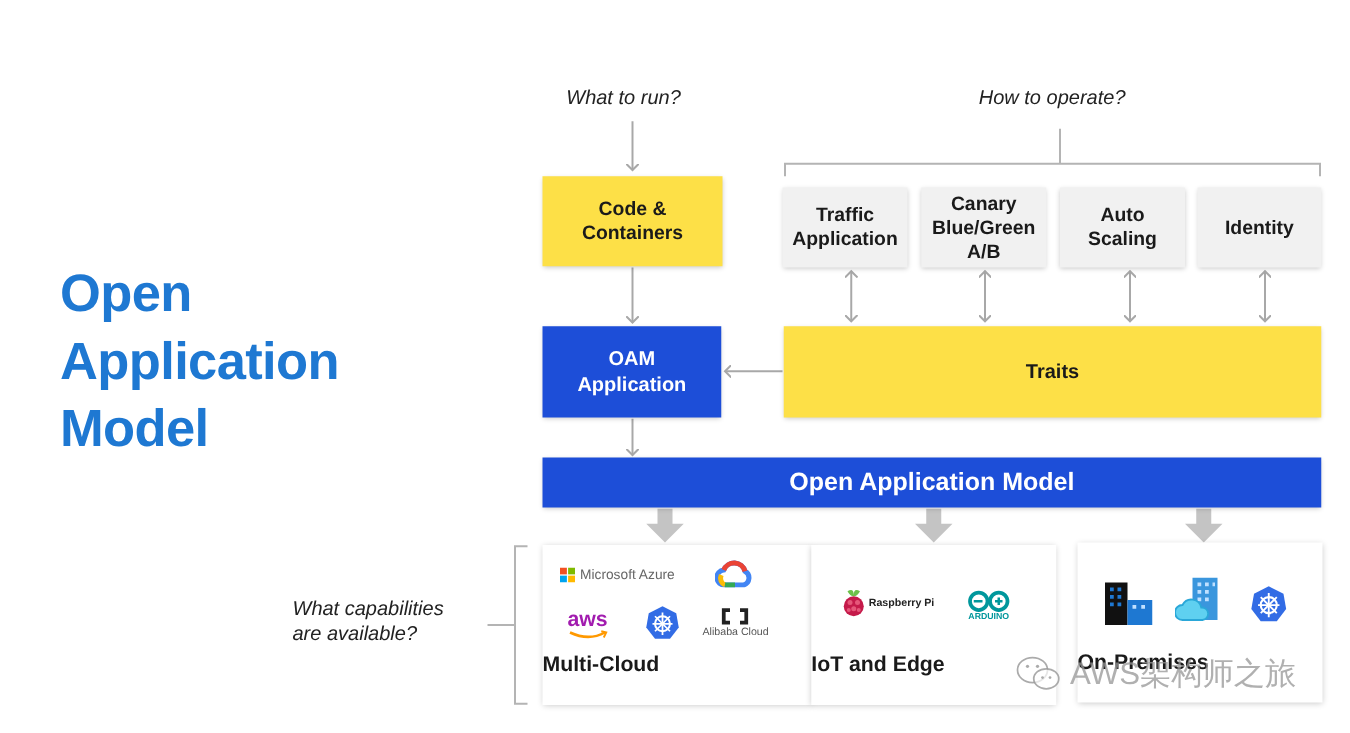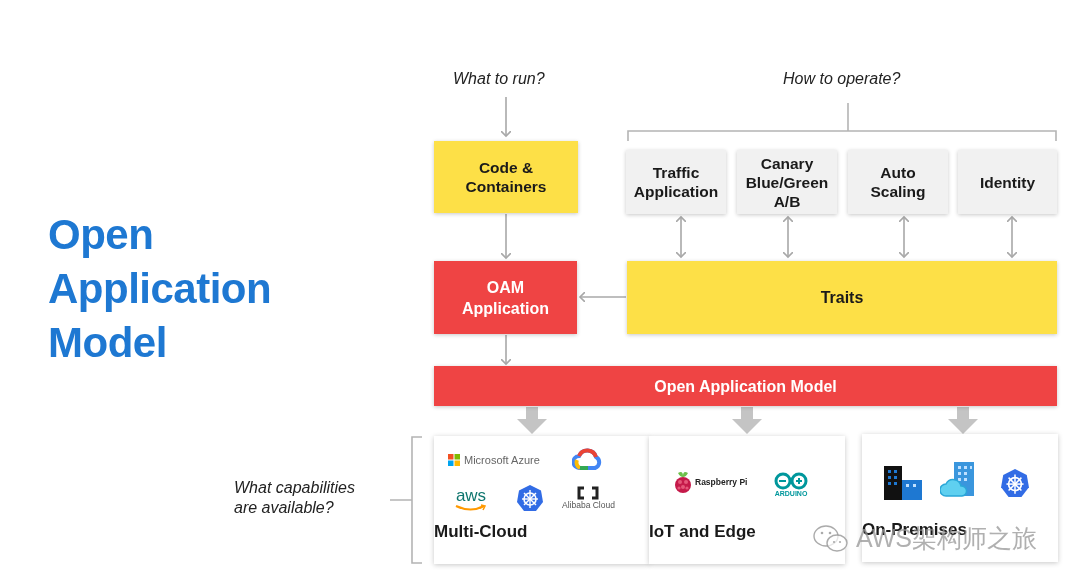--- a/index.html
+++ b/index.html
@@ -4,21 +4,21 @@
 <style>
   html,body{margin:0;padding:0;background:#ffffff;}
   body{width:1080px;height:586px;position:relative;overflow:hidden;font-family:"Liberation Sans","DejaVu Sans",sans-serif;color:#1a1a1a;}
   .abs{position:absolute;}
   .title{left:48px;top:208px;font-size:42px;line-height:54px;font-weight:bold;color:#1e78d2;letter-spacing:-0.5px;}
   .title div{white-space:nowrap;}
   .q{font-style:italic;font-weight:normal;font-size:16px;color:#222;white-space:nowrap;}
   .box{position:absolute;display:flex;align-items:center;justify-content:center;text-align:center;font-weight:bold;font-size:15.5px;line-height:19px;box-shadow:0 1px 4px rgba(0,0,0,0.22);}
   .white{background:#fde047;}
   .grey{background:#f1f1f1;}
-  .blue{background:#ef4444;color:#ffffff;}
+  .blue{background:#1d4ed8;color:#ffffff;}
   .cap{position:absolute;background:#fff;box-shadow:0 1px 5px rgba(0,0,0,0.22);}
   .cap-label{position:absolute;left:0;right:0;bottom:22px;text-align:left;font-weight:bold;font-size:17px;}
   .small{font-size:11px;color:#555;white-space:nowrap;}
   svg{display:block;}
   .wm{position:absolute;left:812px;top:522px;font-size:25px;color:rgba(150,150,150,0.75);display:flex;align-items:center;gap:6px;white-space:nowrap;}
 </style>
 </head>
 <body>
 
 <div class="abs title">
@@ -108,42 +108,42 @@
   <div>
       <div>OAM</div>
       <div>Application</div>
     </div>
 </div>
 
 <div class="box white" style="left:627px;top:261px;width:430px;height:73px;font-size:16px;">
   <span>Traits</span>
 </div>
 
-<div class="box blue" style="left:434px;top:366px;width:623px;height:40px;font-size:16px;">
+<div class="box blue" style="left:434px;top:366px;width:623px;height:40px;font-size:20px;">
   <span>Open Application Model</span>
 </div>
 
 <div class="cap" style="left:434px;top:436px;width:176px;height:128px;padding-left:40px;">
   <div class="abs" style="left:14px;top:18px;display:flex;align-items:center;gap:4px;">
     <svg width="12" height="12">
         <rect x="0" y="0" width="5.5" height="5.5" fill="#f25022"></rect>
         <rect x="6.5" y="0" width="5.5" height="5.5" fill="#7fba00"></rect>
         <rect x="0" y="6.5" width="5.5" height="5.5" fill="#00a4ef"></rect>
         <rect x="6.5" y="6.5" width="5.5" height="5.5" fill="#ffb900"></rect>
       </svg>
     <span class="small" style="font-size:11px;color:#666;">Microsoft Azure</span>
   </div>
   <svg class="abs" style="left:138px;top:12px;" width="30" height="22" viewBox="0 0 30 22">
     <path d="M8,20 A6,6 0 0 1 7,8 A9,9 0 0 1 24,9 A6,6 0 0 1 23,20 Z" fill="none" stroke="#4285f4" stroke-width="4"></path>
     <path d="M7,8 A9,9 0 0 1 24,9" fill="none" stroke="#ea4335" stroke-width="4"></path>
     <path d="M8,20 A6,6 0 0 1 5,12" fill="none" stroke="#fbbc05" stroke-width="4"></path>
     <path d="M8,20 H16" fill="none" stroke="#34a853" stroke-width="4"></path>
   </svg>
   <div class="abs" style="left:20px;top:52px;">
-    <div style="font-size:17px;font-weight:normal;color:#0f766e;line-height:16px;text-align:center;">aws</div>
+    <div style="font-size:17px;font-weight:bold;color:#a21caf;line-height:16px;">aws</div>
     <svg width="34" height="8">
         <path d="M2,2 Q17,9 30,2" fill="none" stroke="#ff9900" stroke-width="2"></path>
         <path d="M27,1 L31,2 L29,6" fill="none" stroke="#ff9900" stroke-width="1.5"></path>
       </svg>
   </div>
   <svg class="abs" style="left:82px;top:48px;" width="28" height="28" viewBox="0 0 28 28">
     <polygon points="14,1 25,6.5 27,18 20,27 8,27 1,18 3,6.5" fill="#326ce5"></polygon>
     <circle cx="14" cy="15" r="6" fill="none" stroke="#fff" stroke-width="1.6"></circle>
     <g stroke="#fff" stroke-width="1.4">
         <line x1="14" y1="6" x2="14" y2="24"></line>

